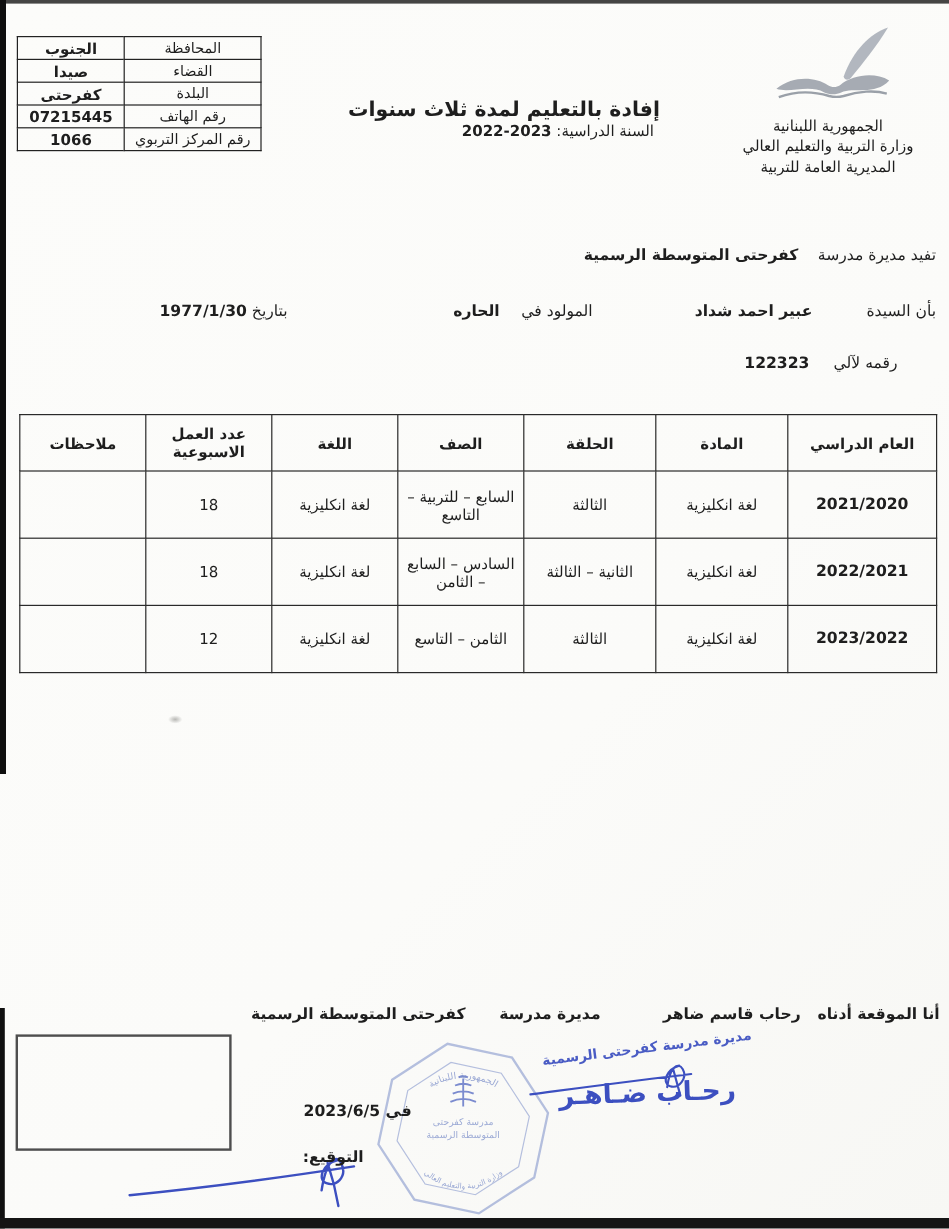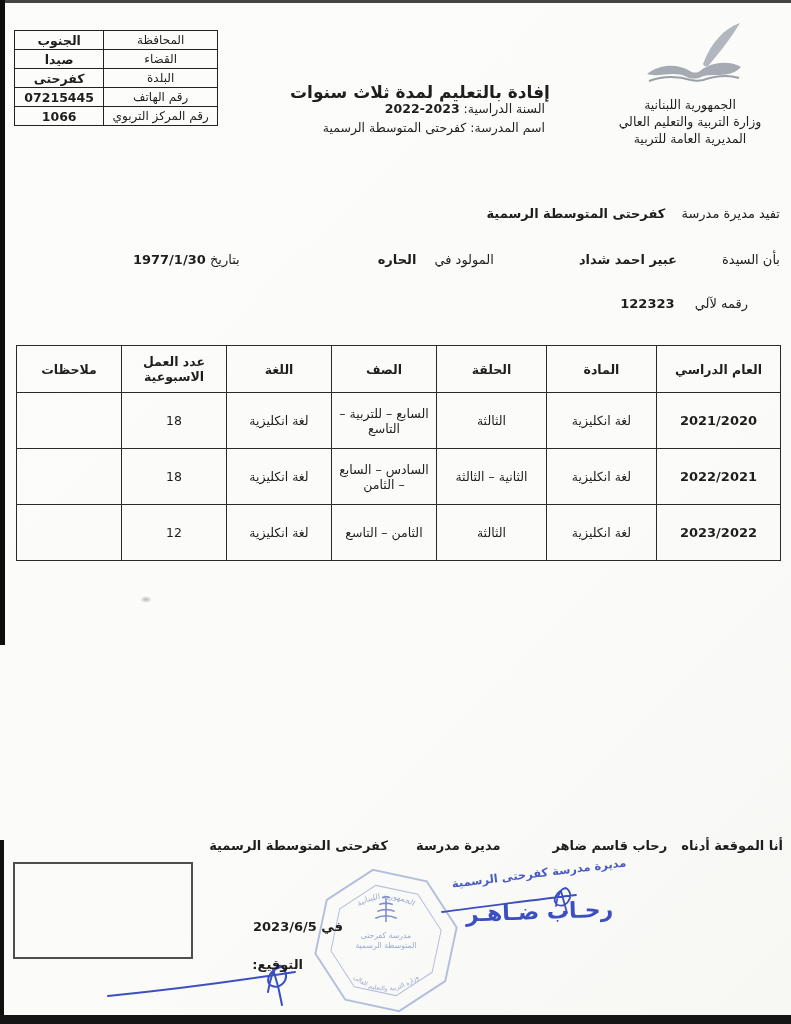--- a/index.html
+++ b/index.html
@@ -88,24 +88,20 @@
       <td class="lbl">رقم المركز التربوي</td>
       <td class="val">1066</td>
         </tr>
   </tbody>
     </table>
 
   <div class="abs doc-title">إفادة بالتعليم لمدة ثلاث سنوات</div>
   <div class="abs hdr-line nw">
     <span>السنة الدراسية:</span>
     <span class="b">2023-2022</span>
-  </div>
-  <div class="abs hdr-line2 nw">
-    <span>اسم المدرسة:</span>
-    <span>كفرحتى المتوسطة الرسمية</span>
   </div>
 
   <svg class="abs logo" width="108" height="74" viewBox="0 0 108 74">
     <path d="M62,44 C70,22 84,8 99,3 C90,18 78,33 68,45 C66,47 63,47 62,44 Z" fill="#b2b7bf"></path>
     <path d="M6,54 C20,43 38,44 49,51 C52,53 56,53 59,51 C70,42 88,40 100,47
              C88,60 70,52 60,57 C56,59 50,59 46,57 C33,50 17,58 6,54 Z" fill="#a6abb3"></path>
     <path d="M8,61 C24,55 40,57 50,60 C54,61 58,61 62,60 C74,56 88,55 98,58" stroke="#9aa0a8" stroke-width="2" fill="none"></path>
   </svg>
   <div class="abs ministry">
     <div>الجمهورية اللبنانية</div>

